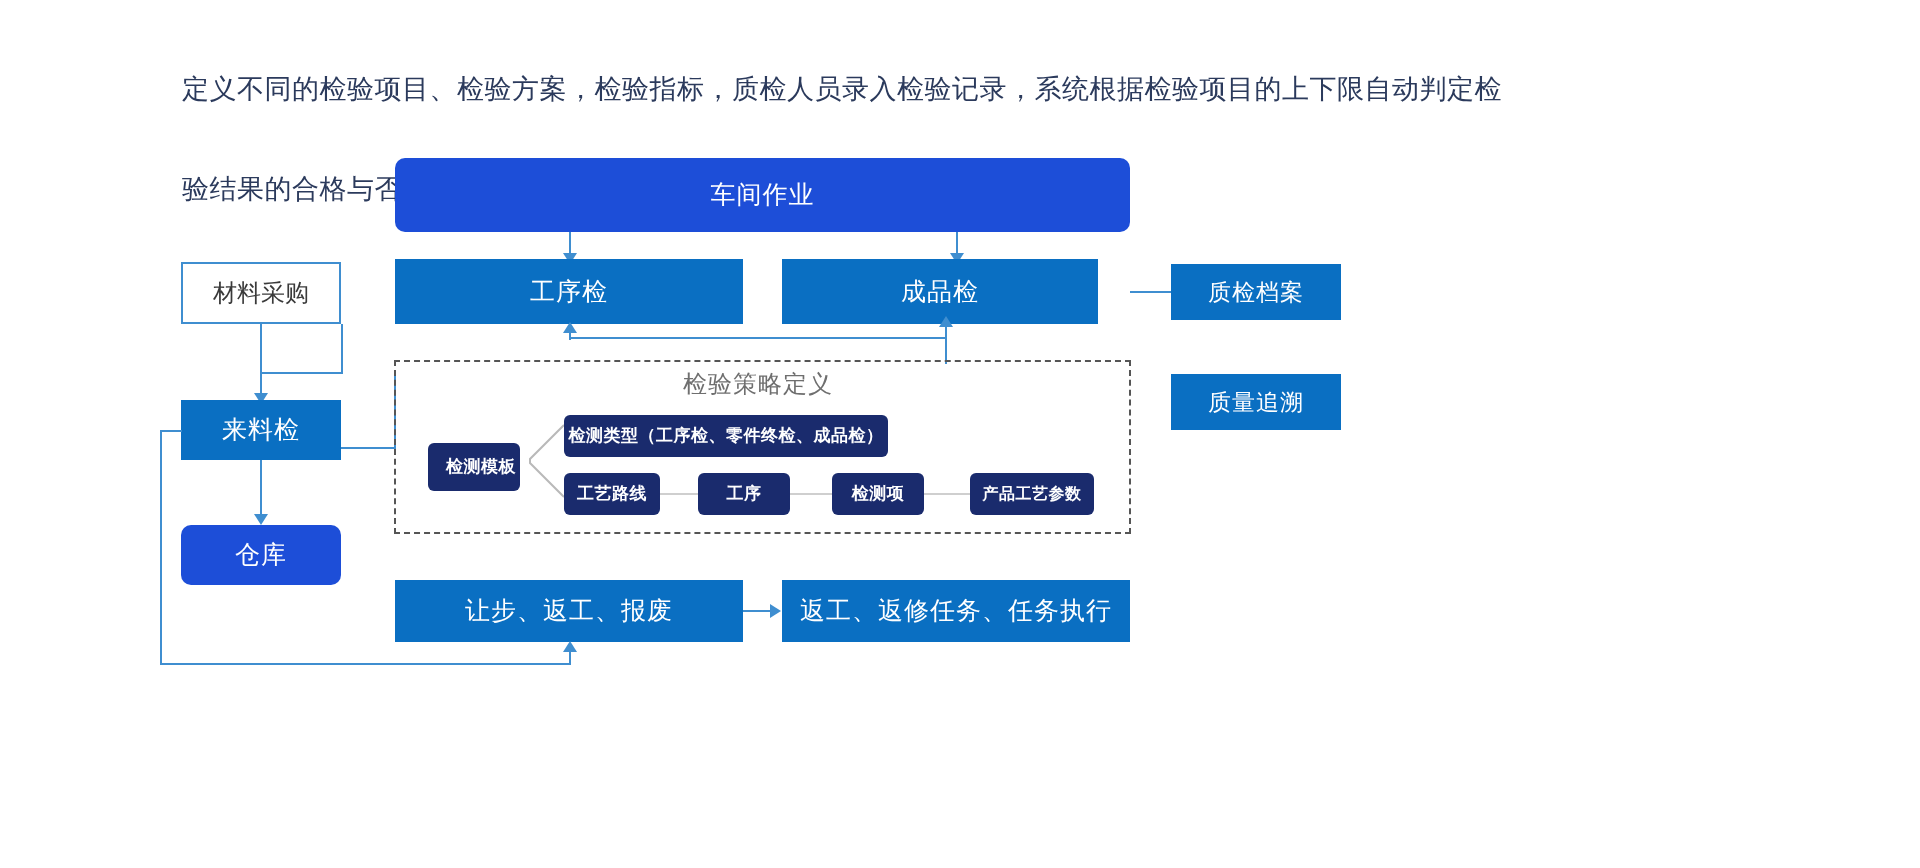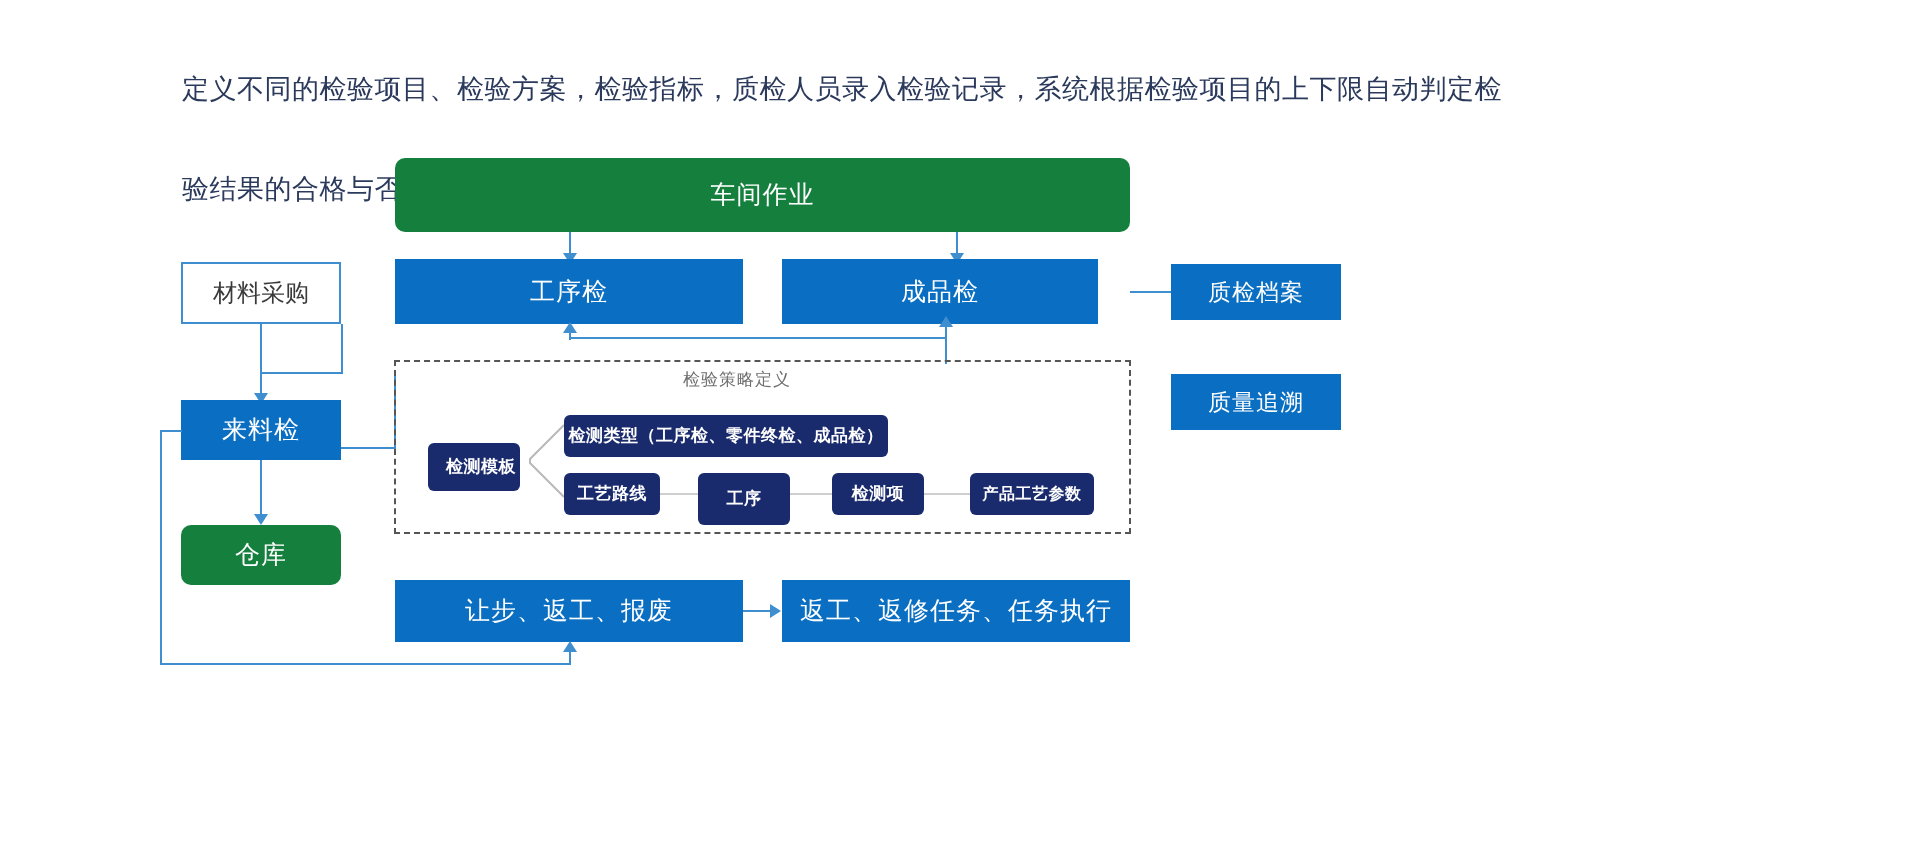--- a/index.html
+++ b/index.html
@@ -27,21 +27,21 @@
   .node {
     position: absolute;
     display: flex;
     align-items: center;
     justify-content: center;
     text-align: center;
     color: #ffffff;
     line-height: 1.25;
   }
   .node-dark {
-    background: #15803d;
+    background: #1d4ed8;
     border-radius: 10px;
     font-size: 25px;
     letter-spacing: 1px;
   }
   .node-blue {
     background: #0a6fc2;
     font-size: 25px;
     letter-spacing: 1px;
   }
   .node-outline {
@@ -67,21 +67,21 @@
 
   
   .dashed-box {
     position: absolute;
     border: 2px dashed #555;
     background: transparent;
   }
   .dashed-title {
     position: absolute;
     color: #6f6f6f;
-    font-size: 17px;
+    font-size: 24px;
     letter-spacing: 1px;
     white-space: nowrap;
   }
 
   
   .ln { position: absolute; background: #3f8ed0; }
   .ln-h { height: 2px; }
   .ln-v { width: 2px; }
   .ln-gray { background: #cfcfcf; }
   .ln-gray.ln-h { height: 2px; }
@@ -183,21 +183,21 @@
 
   <div class="node node-navy" style="left:564px; top:415px; width:324px; height:42px;">
     <span>检测类型（工序检、零件终检、成品检）</span>
   </div>
 
   <div class="node node-navy" style="left:564px; top:473px; width:96px; height:42px;">
     <span>工艺路线</span>
   </div>
   <div class="ln ln-gray ln-h" style="left:660px; top:493px; width:38px;"></div>
 
-  <div class="node node-navy" style="left:698px; top:473px; width:92px; height:52px;">
+  <div class="node node-navy" style="left:698px; top:473px; width:92px; height:42px;">
     <span>工序</span>
   </div>
   <div class="ln ln-gray ln-h" style="left:790px; top:493px; width:42px;"></div>
 
   <div class="node node-navy" style="left:832px; top:473px; width:92px; height:42px;">
     <span>检测项</span>
   </div>
   <div class="ln ln-gray ln-h" style="left:924px; top:493px; width:46px;"></div>
 
   <div class="node node-navy small" style="left:970px; top:473px; width:124px; height:42px;">

